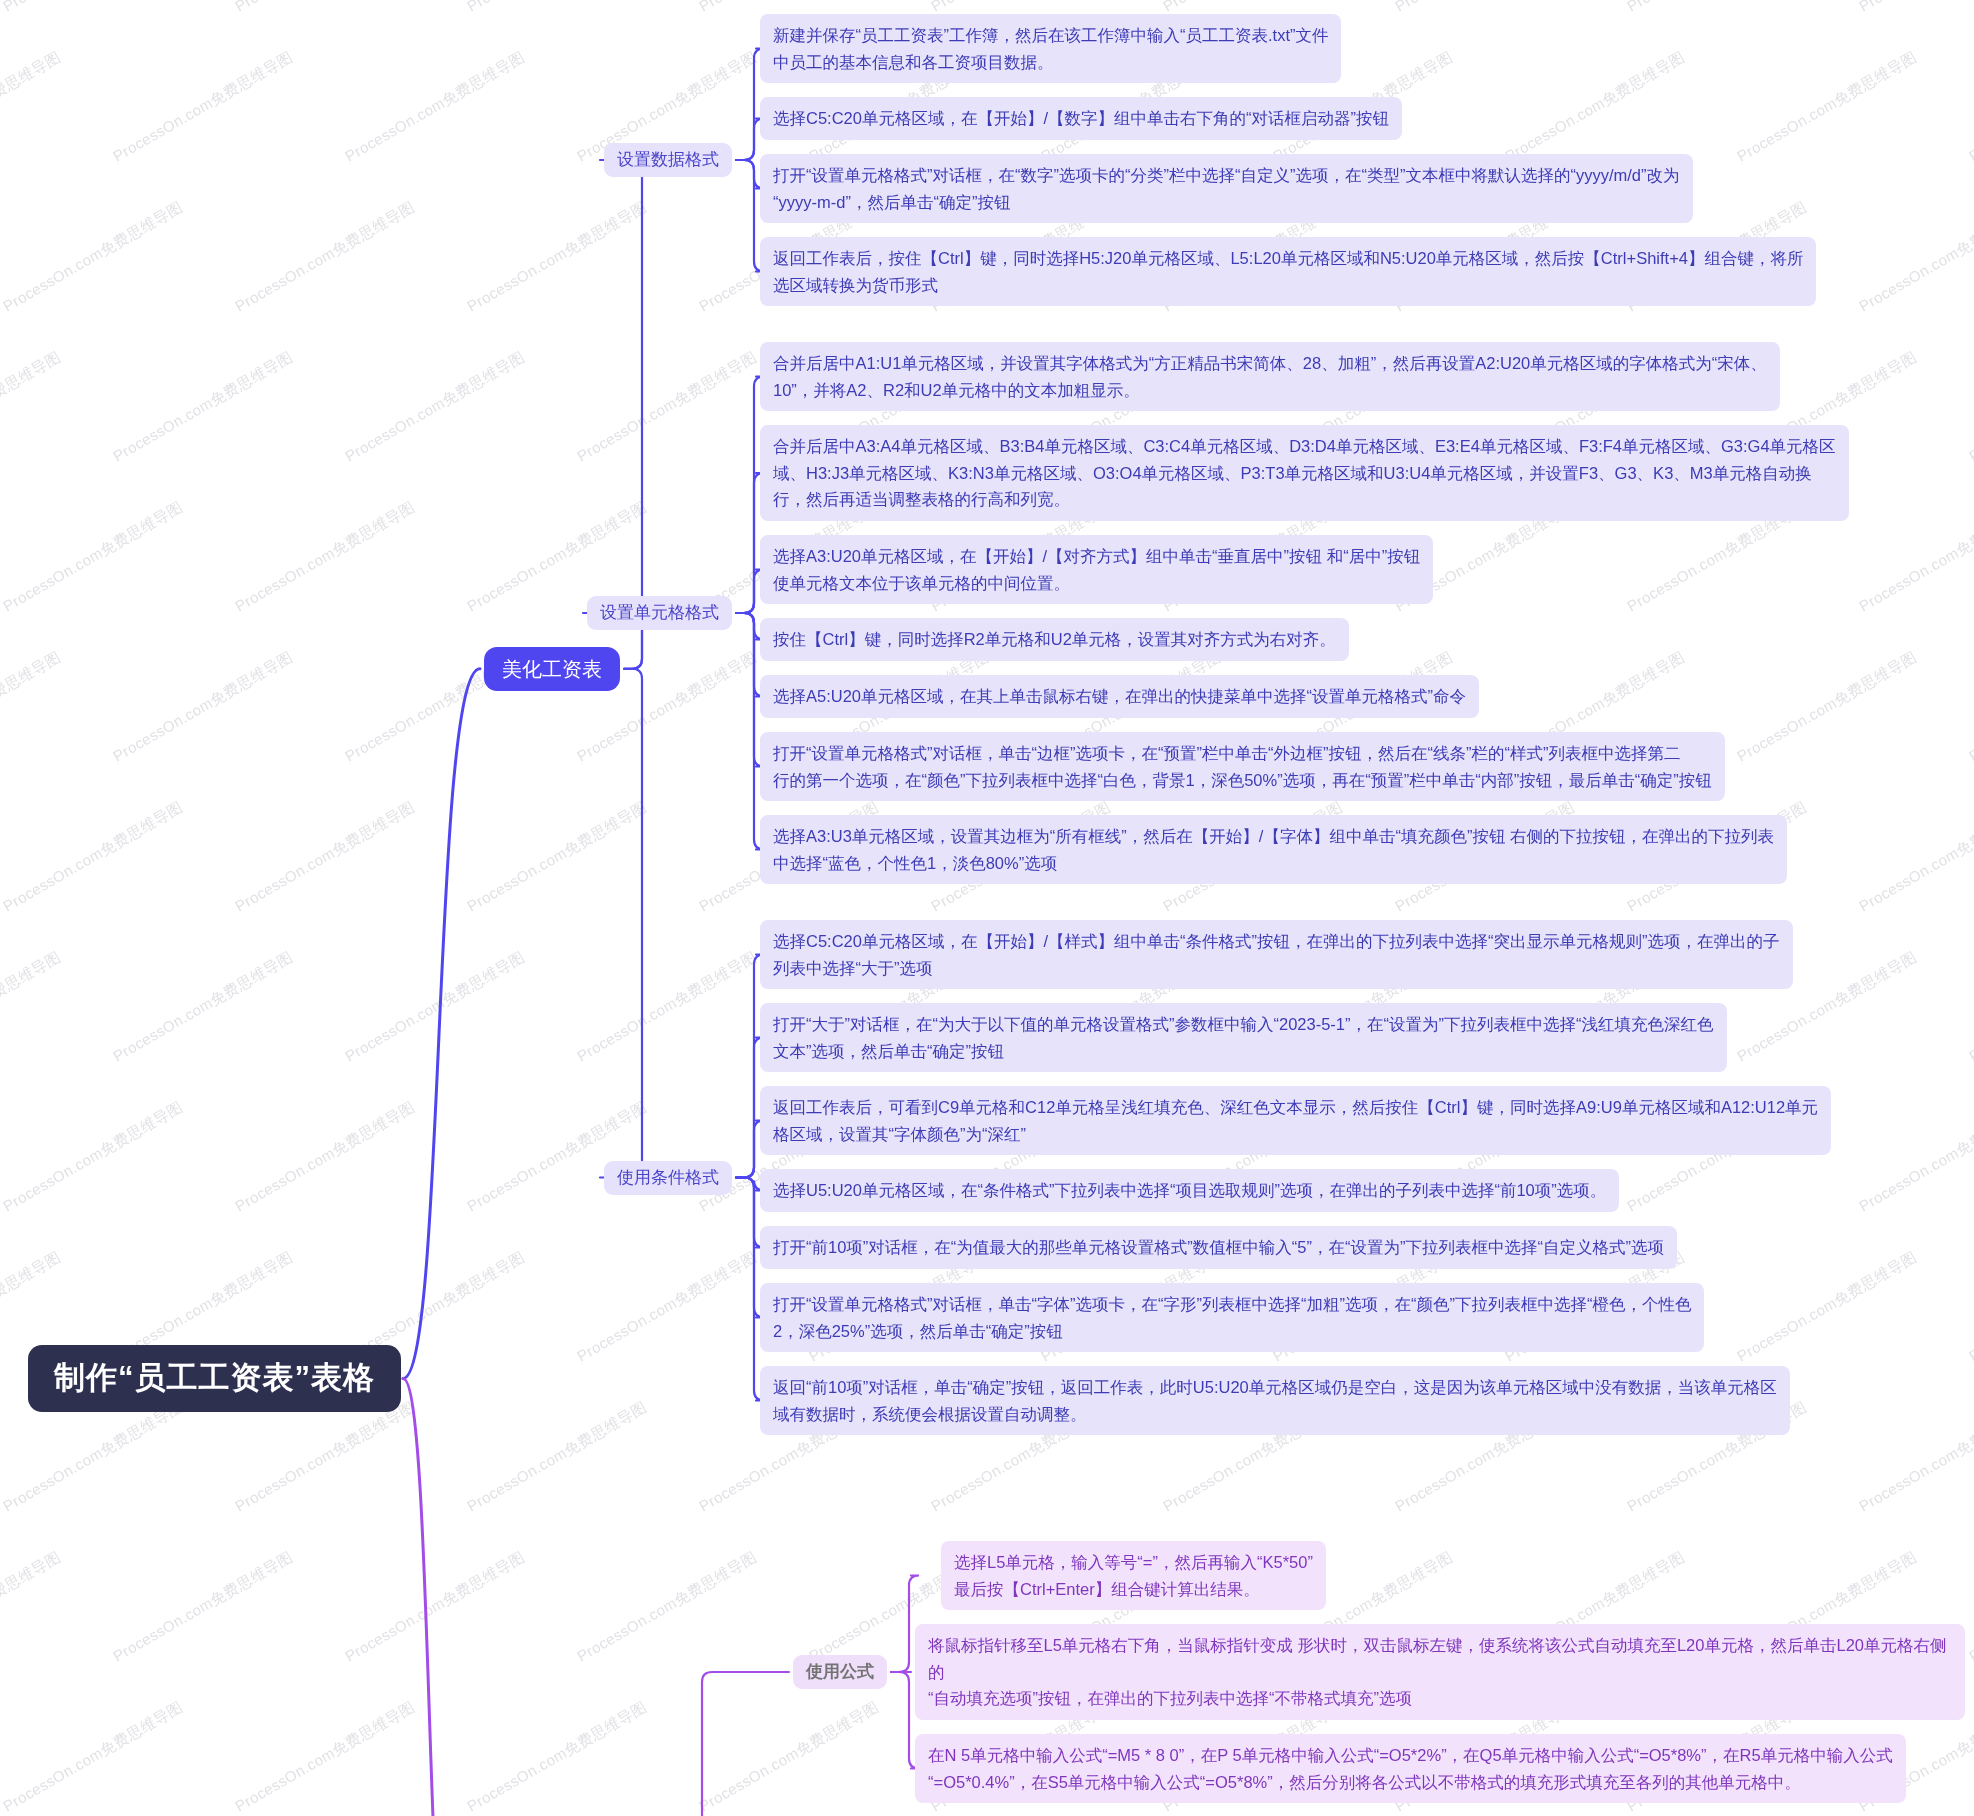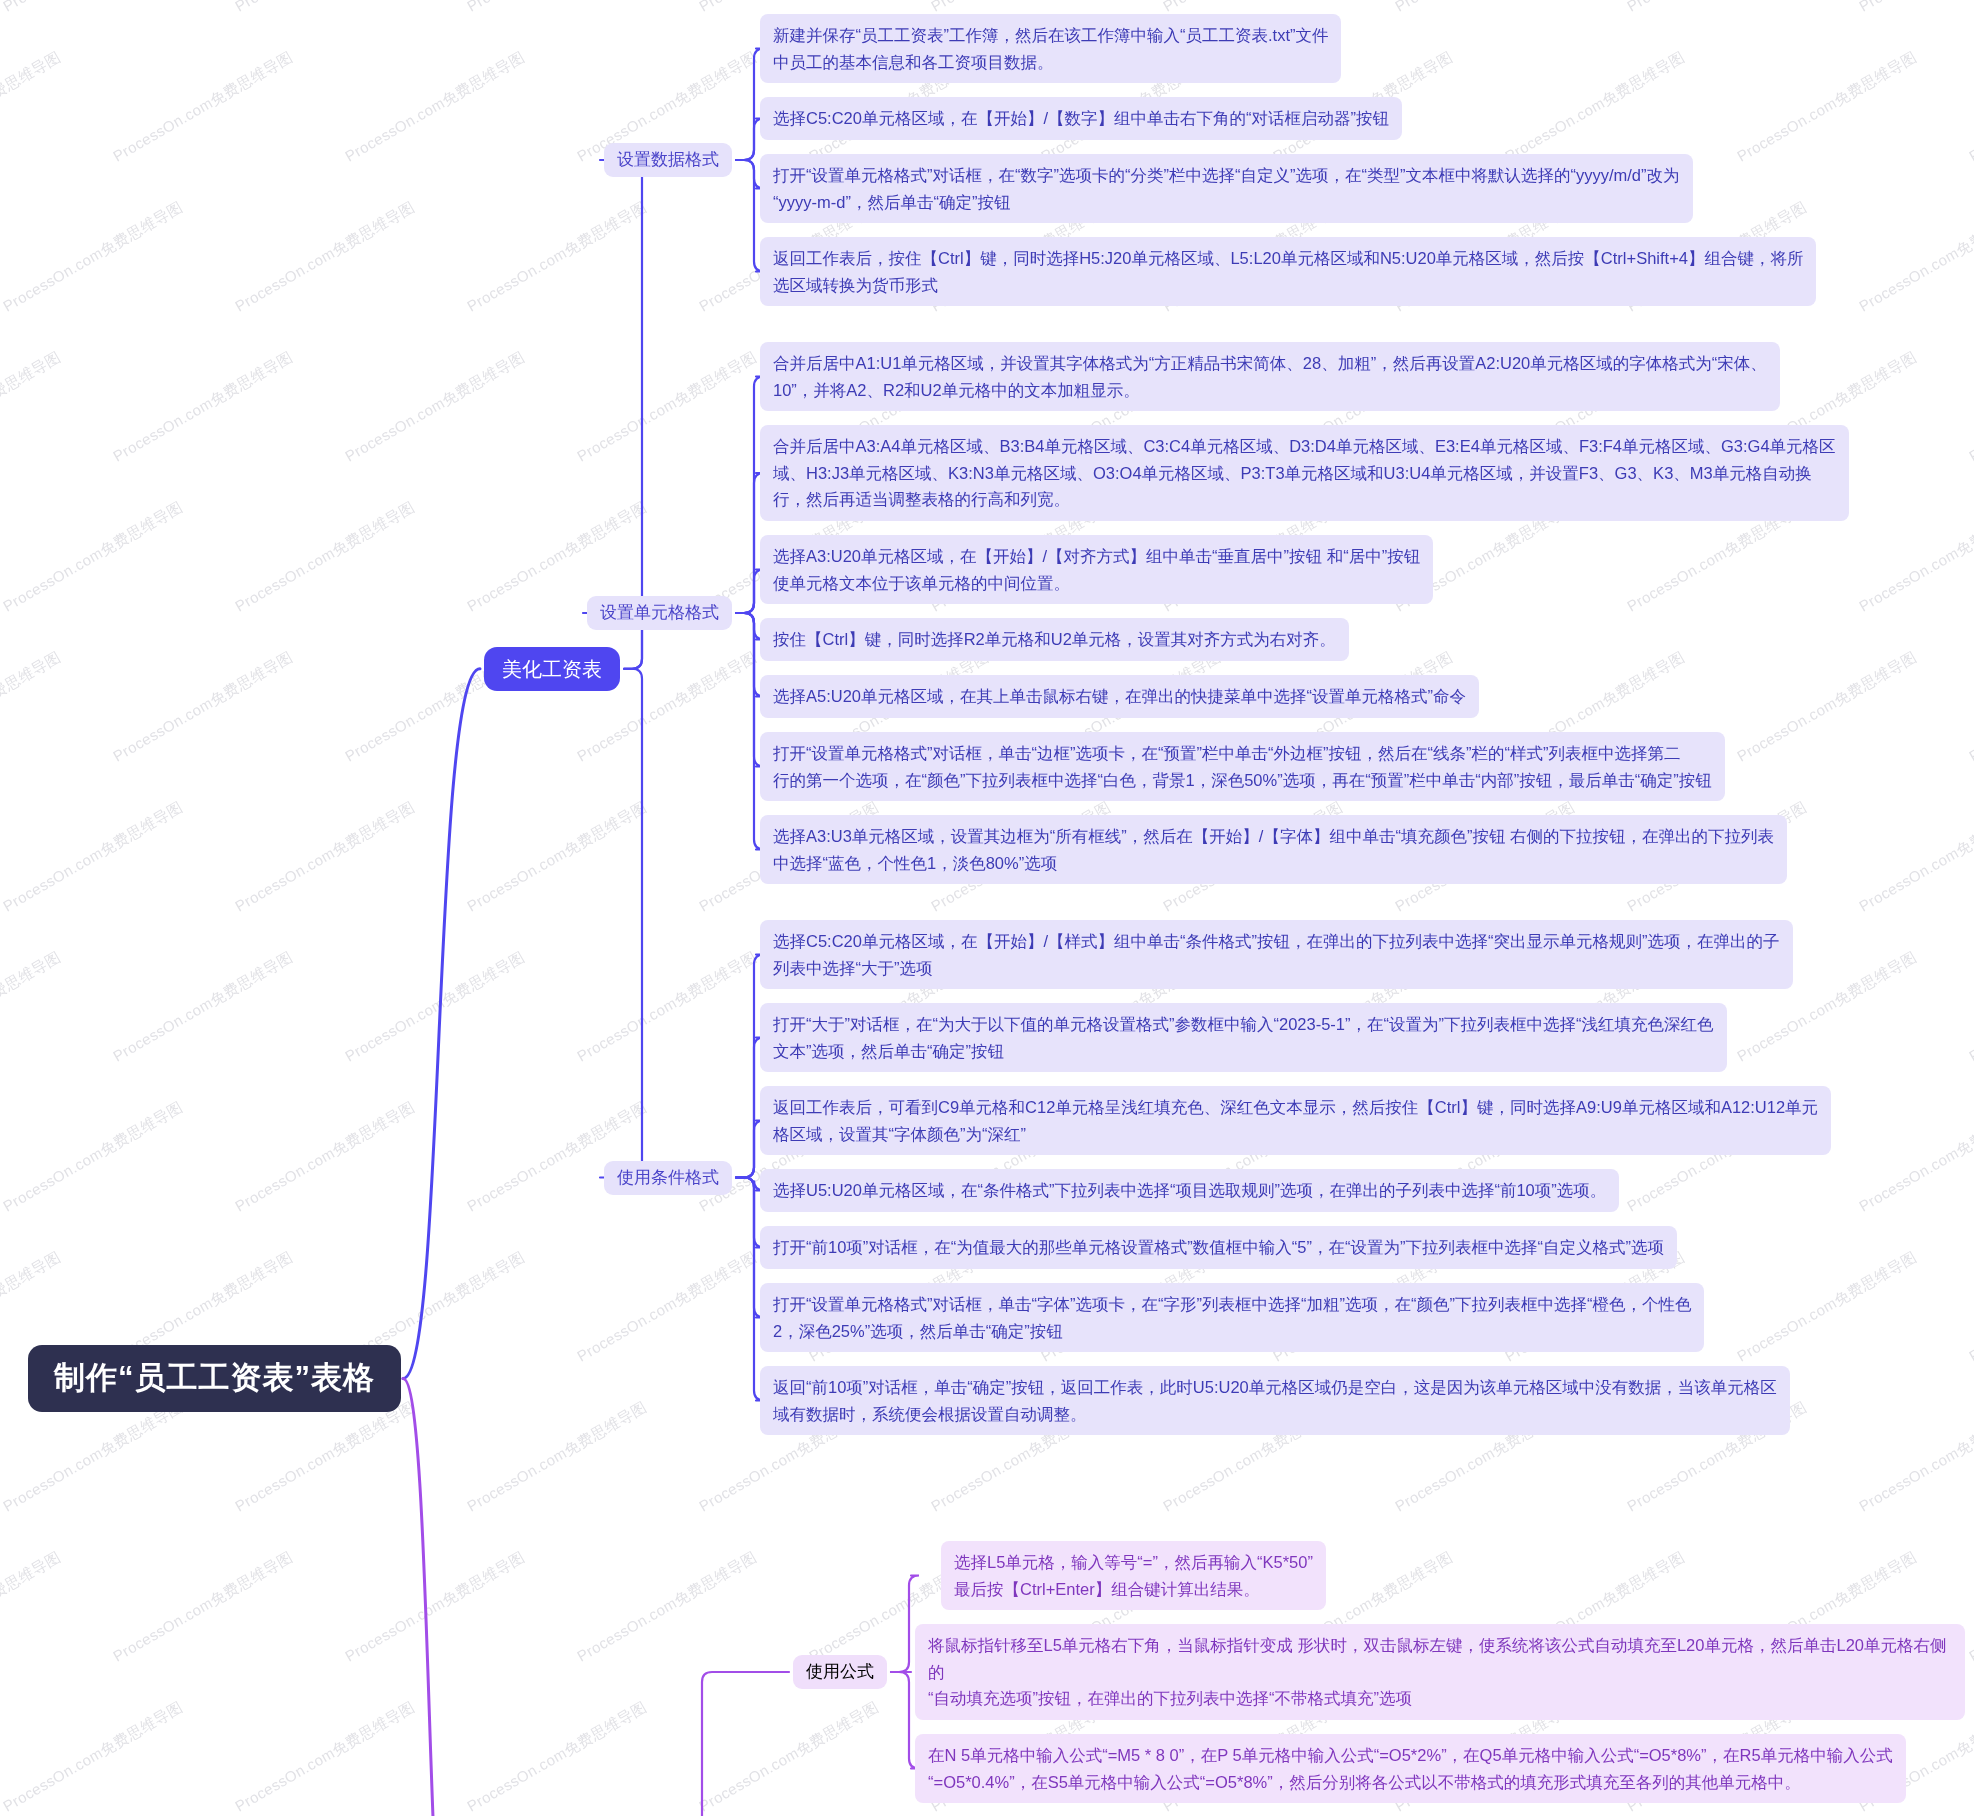--- a/index.html
+++ b/index.html
@@ -77,21 +77,21 @@
   .l1-blue   { background: #4f46f0; }
 
   .l2-node {
     border-radius: 9px;
     font-size: 17px;
     padding: 7px 13px;
     white-space: nowrap;
     line-height: 1.2;
   }
   .l2-blue   { background: #e6e2fb; color: #4a44c9; }
-  .l2-purple { background: #f0dffb; color: #000000; }
+  .l2-purple { background: #f0dffb; color: #737373; font-weight: bold; }
 
   .leaf-node {
     border-radius: 8px;
     font-size: 16.5px;
     padding: 8px 13px;
     line-height: 1.62;
     white-space: pre-wrap;
   }
   .leaf-blue   { background: #e7e3fb; color: #3d3bb5; }
   .leaf-purple { background: #f2e2fc; color: #7f36bd; }

